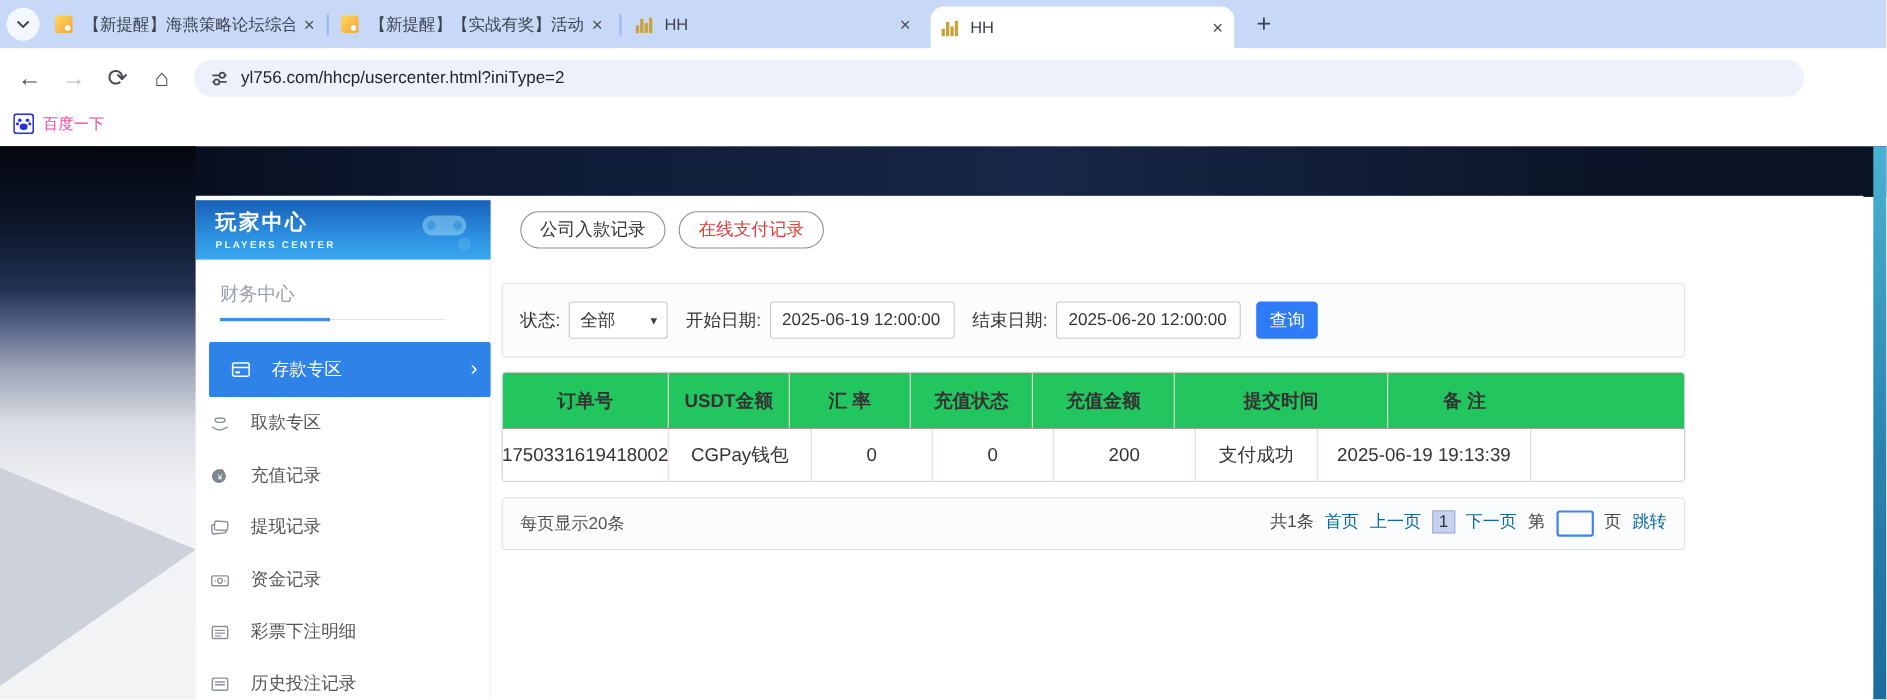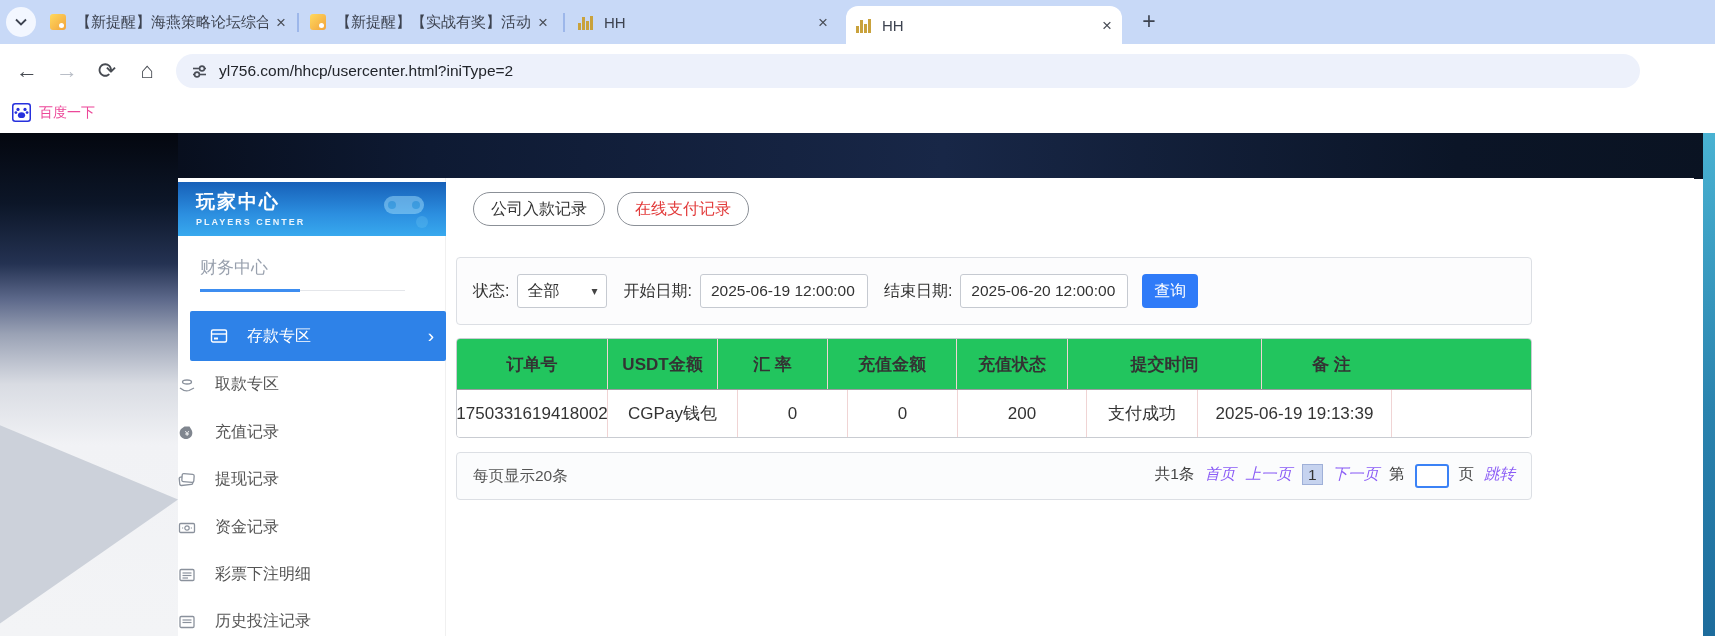--- a/index.html
+++ b/index.html
@@ -47,21 +47,21 @@
   
   .sidebar{position:absolute;left:0;top:0;width:268px;height:458px;background:#fff;border-right:1px solid #f0f0f0;box-sizing:border-box;}
   .sb-header{position:absolute;left:0;top:4px;width:268px;height:54px;overflow:hidden;box-sizing:border-box;
     padding:7px 0 0 18px;background:linear-gradient(180deg,#1760b8 0%,#2c8fe0 60%,#38a9ee 100%);}
   .sb-title{font-size:19px;font-weight:bold;color:#fff;letter-spacing:2px;}
   .sb-sub{font-size:9px;color:rgba(255,255,255,.9);letter-spacing:2px;margin-top:2px;font-weight:bold;}
   .sb-deco{position:absolute;right:14px;top:4px;opacity:.5;}
   .sb-section{position:absolute;left:22px;top:78px;font-size:17px;color:#98a0ad;}
   .sb-underline{position:absolute;left:22px;top:112px;width:205px;height:1px;background:#e4e6ea;}
   .sb-underline::before{content:"";position:absolute;left:0;top:-1px;width:100px;height:3px;background:#3d8df0;}
-  .sb-item{position:absolute;left:0;width:268px;height:47px;display:flex;align-items:center;
+  .sb-item{position:absolute;left:13px;width:268px;height:47px;display:flex;align-items:center;
     box-sizing:border-box;color:#555;font-size:16px;cursor:pointer;}
   .sb-item .lbl{margin-left:19px;}
   .sb-item.active{left:12px;width:256px;height:50px;background:#2e82e8;color:#fff;border-radius:2px;padding-left:20px;}
   .sb-item.active .chev{position:absolute;right:12px;font-size:19px;color:#fff;}
   .micon{width:18px;height:18px;flex:none;}
   
   .pills{position:absolute;left:295px;top:14px;display:flex;gap:12px;}
   .pill{height:32px;padding:0 17px;border:1px solid #8b9097;border-radius:17px;display:flex;align-items:center;
     font-size:16px;color:#333;background:#fff;cursor:pointer;}
   .pill.active{color:#e23b3b;}
@@ -82,21 +82,21 @@
   .trow{display:flex;height:47px;background:#fff;}
   .th,.td{display:flex;align-items:center;justify-content:center;border-right:1px solid #f0d4d4;box-sizing:border-box;flex:none;}
   .th{font-weight:bold;font-size:17px;color:#333;}
   .td{font-size:17px;color:#333;}
   .c0{width:151px}.c1{width:130px}.c2{width:110px}.c3{width:110px}.c4{width:129px}.c5{width:111px}.c6{width:194px}
   .c7{width:139px;border-right:none;}
   .pagin{position:absolute;left:278px;top:274px;width:1076px;height:48px;border:1px solid #dcdfe4;border-radius:4px;
     background:#fbfcfd;display:flex;align-items:center;padding:0 16px;box-sizing:border-box;font-size:15.5px;color:#555;}
   .pg-left{flex:1;color:#555;}
   .pg-right{display:flex;align-items:flex-start;gap:10px;}
-  .pg-link{color:#8b5cf6;cursor:pointer;font-style:italic;}
+  .pg-link{color:#0369a1;cursor:pointer;}
   .pg-cur{background:#c6d3ef;border:1px solid #9fb0d8;color:#333;padding:0 5px;line-height:19px;}
   .pg-input{width:34px;height:24px;border:2px solid #3b82f6;border-radius:3px;box-sizing:border-box;
     font-size:15px;text-align:center;font-family:"Liberation Sans","DejaVu Sans",sans-serif;}
   svg{display:block;}
 </style>
 </head>
 <body>
 
 <div class="tabstrip">
   <div class="tab-overview">
@@ -299,22 +299,22 @@
       <span class="flabel fgap">结束日期:</span>
       <input class="finput" value="2025-06-20 12:00:00" style="">
       <button class="querybtn">查询</button>
     </div>
 
     <div class="dtable">
       <div class="thead">
         <div class="th c0">订单号</div>
         <div class="th c2">USDT金额</div>
         <div class="th c3">汇 率</div>
+        <div class="th c5">充值状态</div>
         <div class="th c4">充值金额</div>
-        <div class="th c5">充值状态</div>
         <div class="th c6">提交时间</div>
         <div class="th c7">备 注</div>
       </div>
       <div class="trow">
         <div class="td c0">1750331619418002</div>
         <div class="td c1">CGPay钱包</div>
         <div class="td c2">0</div>
         <div class="td c3">0</div>
         <div class="td c4">200</div>
         <div class="td c5">支付成功</div>

